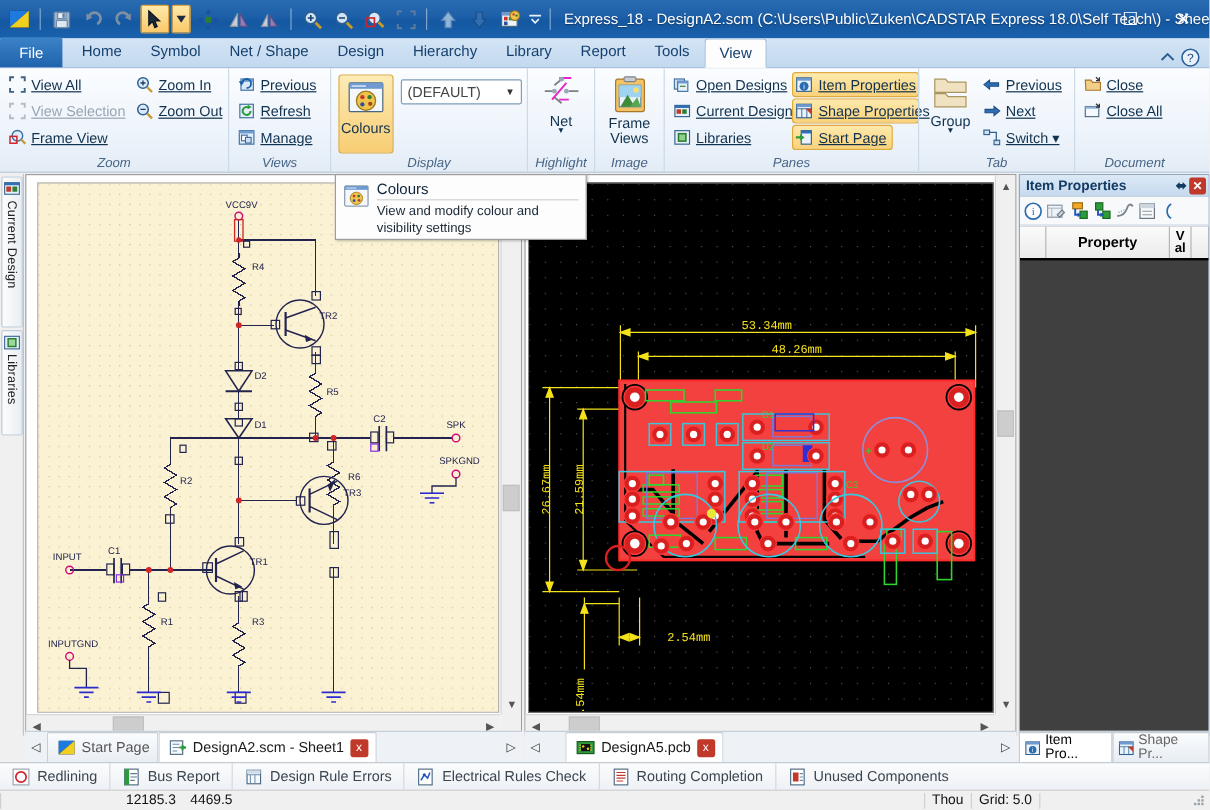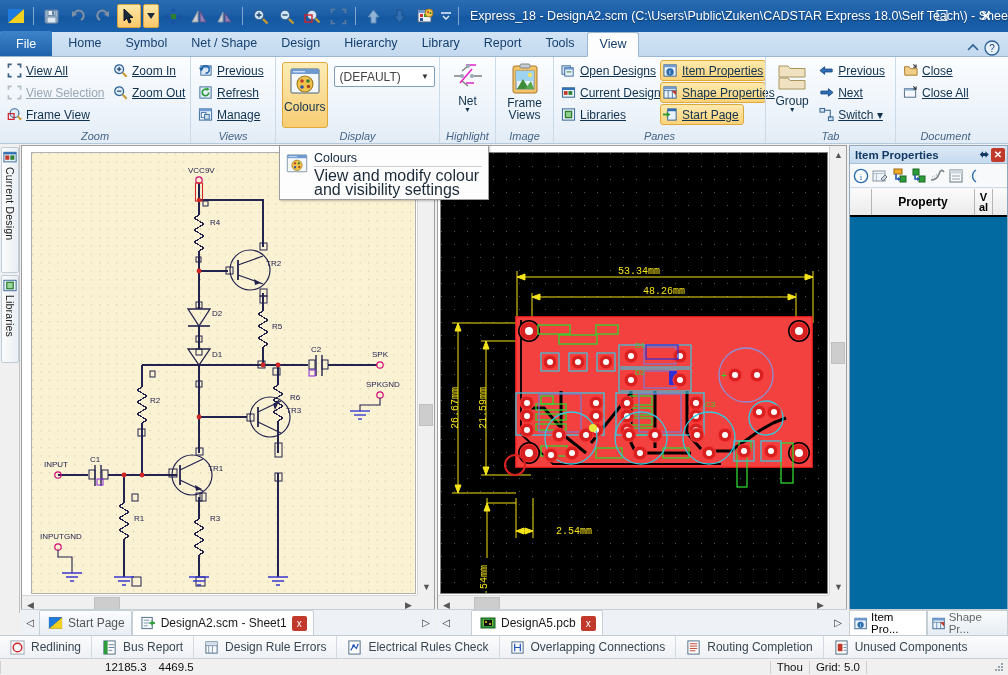--- a/index.html
+++ b/index.html
@@ -100,21 +100,21 @@
   .ico { display:inline-block; flex:none; }
 
   
   .tooltip {
     position:absolute; left:279px; top:145px; width:210px; height:55px;
     background:#fdfdfd; border:1px solid #9d9d9d; box-shadow:1px 1px 2px rgba(0,0,0,.25);
     display:flex; padding:5px 6px; gap:6px; z-index:50;
   }
   .tt-title { font-size:12.5px; color:#10263c; border-bottom:1px solid #d0d0d0;
               padding-bottom:1px; margin-bottom:2px;}
-  .tt-body { font-size:16px; color:#1b2a38; line-height:14px; }
+  .tt-body { font-size:11px; color:#1b2a38; line-height:14px; }
 
   
   .vdock {
     position:absolute; left:0; top:145px; width:20px; height:468px;
     background:#f0f0f0; border-right:1px solid #c3c3c3;
   }
   .vtab {
     width:18px; margin:2px 1px; background:linear-gradient(to right,#fcfcfc,#e9eef3);
     border:1px solid #bfcddb; border-radius:2px; padding:3px 0 6px;
     display:flex; flex-direction:column; align-items:center;
@@ -156,21 +156,21 @@
     font-size:11.5px; font-weight:bold; color:#123a63;
     border-bottom:1px solid #a9c2da;
   }
   .rp-title .sp { margin-left:auto; display:flex; gap:2px; align-items:center; }
   .rp-x { width:14px; height:14px; background:#c0392b; color:#fff; font-size:10px;
           display:flex; align-items:center; justify-content:center; border-radius:2px; }
   .rp-toolbar {
     height:24px; background:#f7f9fb; border-bottom:1px solid #cfd9e3;
     display:flex; align-items:center; gap:3px; padding:0 3px;
   }
-  .rp-grid { position:absolute; left:0; right:0; top:43px; bottom:0; background:#0369a1; }
+  .rp-grid { position:absolute; left:0; right:0; top:43px; bottom:0; background:#404040; }
   .rp-head {
     height:28px; display:flex; background:linear-gradient(to bottom,#fbfbfb,#ebebeb);
     border-bottom:2px solid #000; font-size:12px; color:#000;
   }
   .rp-head .c1 { width:22px; border-right:1px solid #b6b6b6; }
   .rp-head .c2 { flex:1; display:flex; align-items:center; justify-content:center;
                  font-weight:bold; border-right:1px solid #b6b6b6; }
   .rp-head .c3 { width:18px; display:flex; align-items:center; justify-content:center;
                  font-weight:bold; font-size:11px; line-height:10px; text-align:center;
                  border-right:1px solid #b6b6b6; }
@@ -1367,29 +1367,20 @@
           <rect x="2" y="1" width="12" height="14" fill="#fff" stroke="#4a6880"></rect>
           <path d="M4 11 L7 6 L10 9 L12 4" stroke="#2255bb" stroke-width="1.3" fill="none"></path>
           <circle cx="7" cy="6" r="1.4" fill="#2255bb"></circle>
           </svg>
       </span>
       <span>Electrical Rules Check</span>
     </div>
     <div class="rbitem">
       <span class="ico">
         <svg width="15" height="15" viewBox="0 0 16 16">
-          <rect x="2" y="2" width="12" height="12" fill="#f7fafd" stroke="#4a6880"></rect>
-          <path d="M5 4v8M11 4v8M5 8h6" stroke="#2255bb" stroke-width="1.3"></path>
-          </svg>
-      </span>
-      <span>Overlapping Connections</span>
-    </div>
-    <div class="rbitem">
-      <span class="ico">
-        <svg width="15" height="15" viewBox="0 0 16 16">
           <rect x="2" y="1" width="12" height="14" fill="#fff" stroke="#4a6880"></rect>
           <path d="M4 4h8M4 6.5h8M4 9h8M4 11.5h6" stroke="#c0392b" stroke-width="1"></path>
           </svg>
       </span>
       <span>Routing Completion</span>
     </div>
     <div class="rbitem" style="border-right:none">
       <span class="ico">
         <svg width="15" height="15" viewBox="0 0 16 16">
           <rect x="2" y="1" width="12" height="14" fill="#fff" stroke="#4a6880"></rect>

